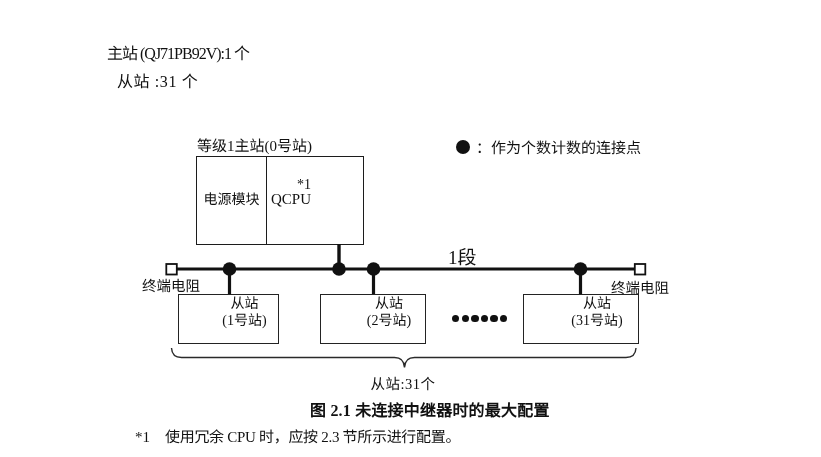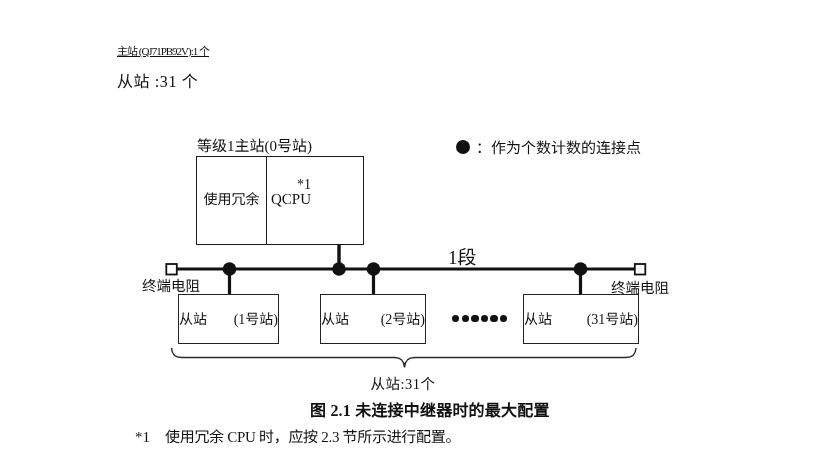--- a/index.html
+++ b/index.html
@@ -4,21 +4,21 @@
 <style>
   html,body{margin:0;padding:0;background:#ffffff;}
   .page{
     position:relative;width:821px;height:457px;overflow:hidden;
     background:#ffffff;color:#111111;
     font-family:"Liberation Serif","DejaVu Serif",serif;
   }
   .abs{position:absolute;white-space:nowrap;line-height:1.18;}
   .heading{left:81px;top:13px;font-size:20px;font-weight:bold;letter-spacing:0.2px;}
   .heading .num{margin-right:7px;}
-  .spec-master{left:117px;top:45px;font-size:11px;letter-spacing:-1px;text-decoration:underline;}
+  .spec-master{left:107px;top:45px;font-size:16px;letter-spacing:-1px;}
   .spec-slave{left:117px;top:73px;font-size:16px;letter-spacing:0.6px;}
   .master-label{left:197px;top:138px;font-size:15px;}
   .master-box{
     left:196px;top:156px;width:168px;height:89px;
     border:1.5px solid #1c1c1c;box-sizing:border-box;
     display:flex;background:#ffffff;
   }
   .master-box .cell{box-sizing:border-box;position:relative;}
   .cell-power{width:69px;display:flex;align-items:center;justify-content:center;font-size:14px;}
   .cell-cpu{width:49px;border-left:1.5px solid #1c1c1c;}
@@ -26,22 +26,22 @@
   .cell-cpu .name{position:absolute;left:4px;top:34px;font-size:15px;text-align:right;}
   .cell-pb{border-left:1.5px solid #1c1c1c;flex:1;display:flex;flex-direction:column;justify-content:center;padding-left:3px;font-size:14.5px;line-height:16px;}
   .legend{left:456px;top:140px;display:flex;align-items:flex-start;}
   .legend-dot{width:14px;height:14px;border-radius:50%;background:#111111;margin-top:0;}
   .legend-text{font-size:15px;margin-left:6px;}
   .segment-label{left:448px;top:247px;font-size:19px;}
   .term-label-left{left:142px;top:278px;font-size:14.5px;}
   .term-label-right{left:611px;top:280px;font-size:14.5px;}
   .slave-box{
     border:1.4px solid #232323;box-sizing:border-box;background:#ffffff;
-    display:flex;flex-direction:row;align-items:center;justify-content:space-between;
-    font-size:14px;line-height:17px;text-align:center;
+    display:flex;flex-direction:column;align-items:center;justify-content:flex-start;
+    font-size:14px;line-height:17px;text-align:center;padding-left:32px;
   }
   .slave-1{left:178px;top:294px;width:101px;height:50px;}
   .slave-2{left:320px;top:294px;width:106px;height:50px;}
   .slave-3{left:523px;top:294px;width:116px;height:50px;}
   .ellipsis{left:452px;top:315px;display:flex;}
   .ellipsis .dot{width:7.4px;height:7.4px;border-radius:50%;background:#111111;margin-right:2.2px;}
   .brace-label{left:339px;top:376px;width:128px;text-align:center;font-size:14.5px;letter-spacing:0.5px;}
   .caption{left:310px;top:402px;font-size:16px;font-weight:bold;letter-spacing:0.2px;}
   .footnote-marker{left:135px;top:429px;font-size:15px;}
   .footnote-text{left:165px;top:429px;font-size:15px;letter-spacing:-0.3px;}
@@ -53,21 +53,21 @@
 <div class="page">
 
 
   <div class="abs spec-master">主站 (QJ71PB92V):1 个</div>
   <div class="abs spec-slave">从站 :31 个</div>
 
   <div class="abs master-label">等级1主站(0号站)</div>
 
   <div class="abs master-box">
     <div class="cell cell-power">
-      <span>使用冗余</span>
+      <span>电源模块</span>
     </div>
     <div class="cell cell-cpu">
       <span class="note">*1</span>
       <span class="name">QCPU</span>
     </div>
   </div>
 
   <div class="abs legend">
     <span class="legend-dot"></span>
     <span class="legend-text">：作为个数计数的连接点</span>

